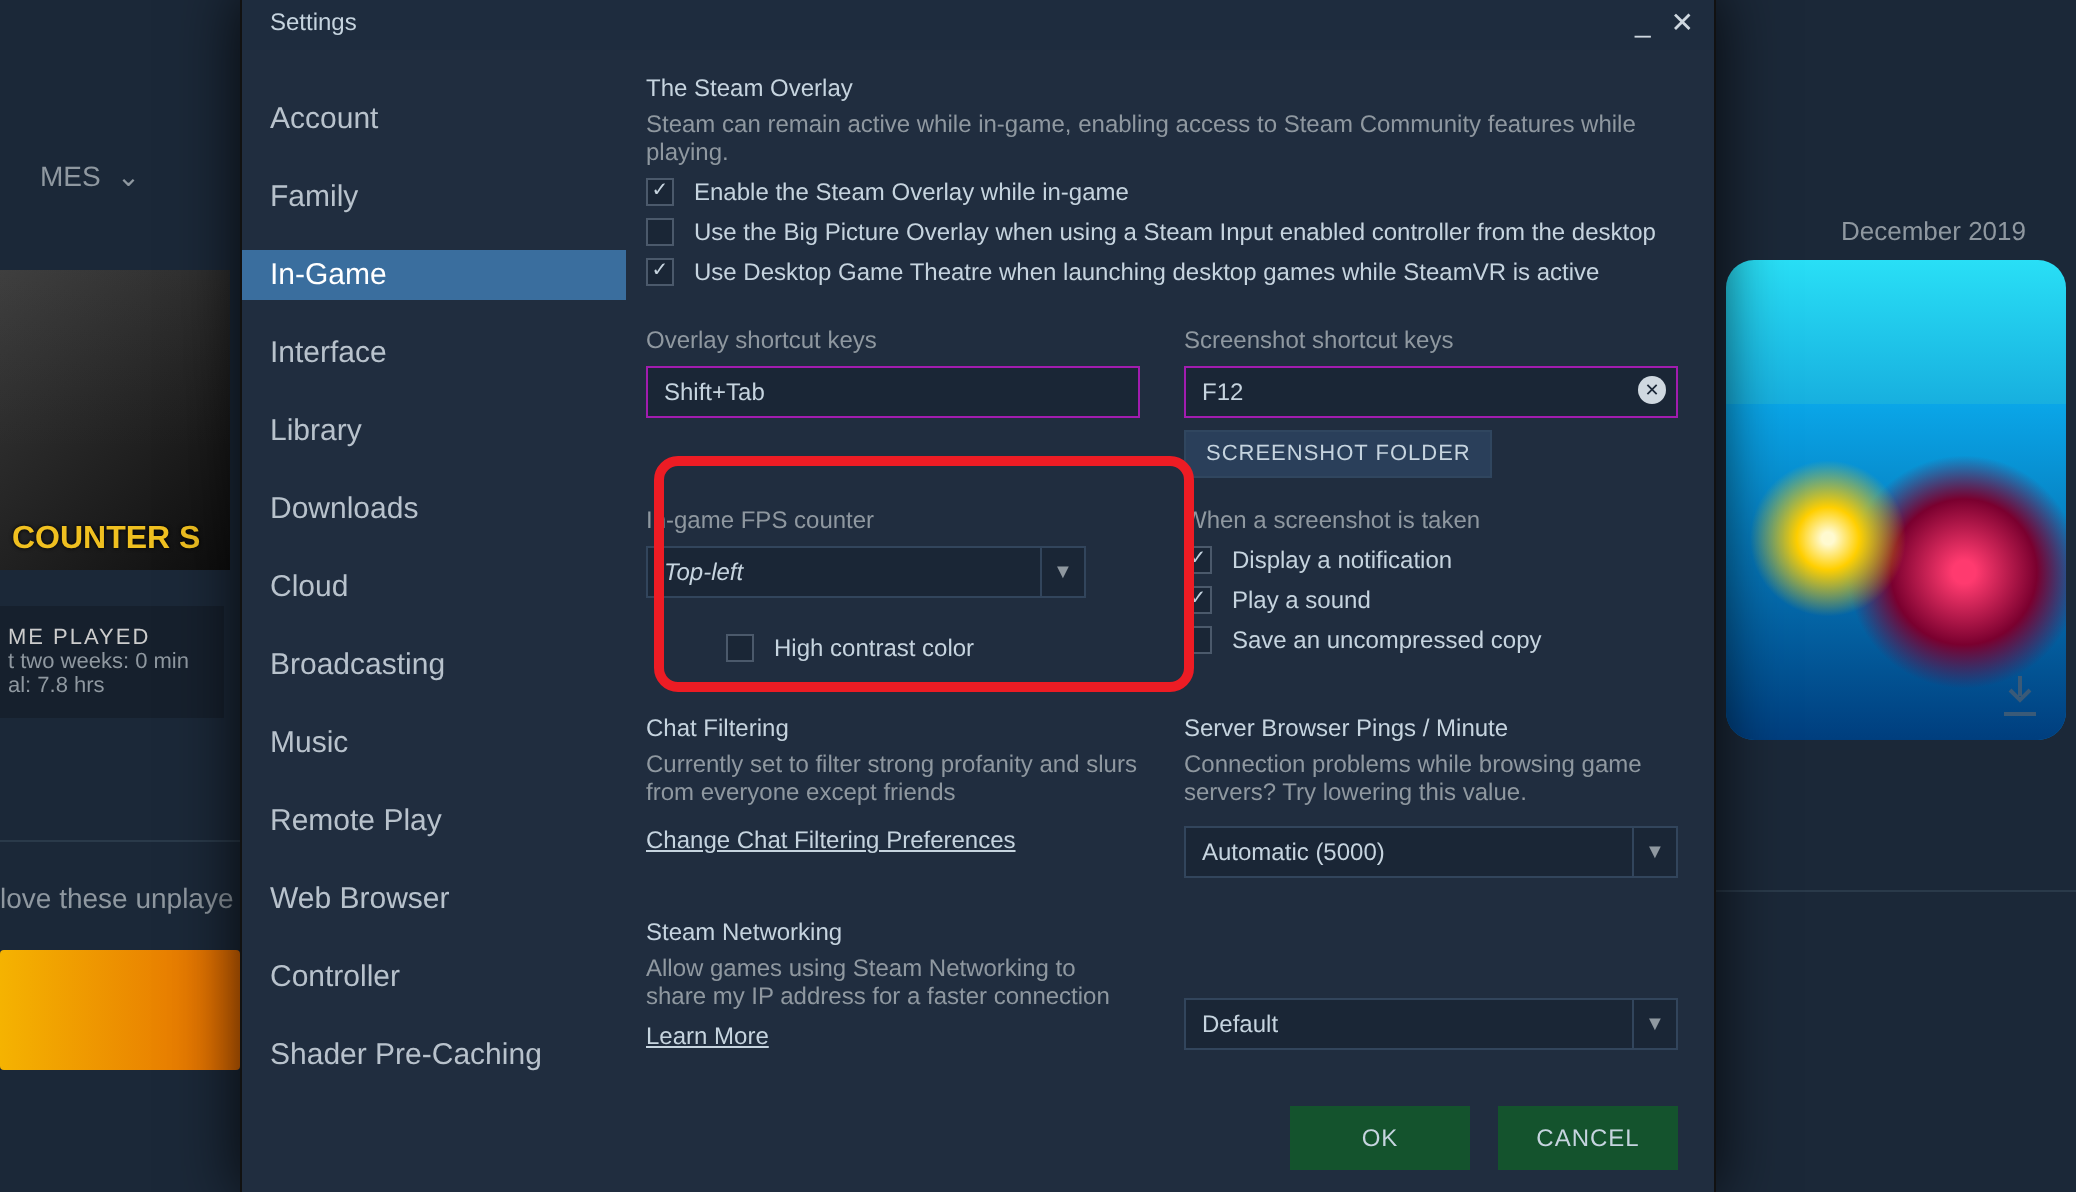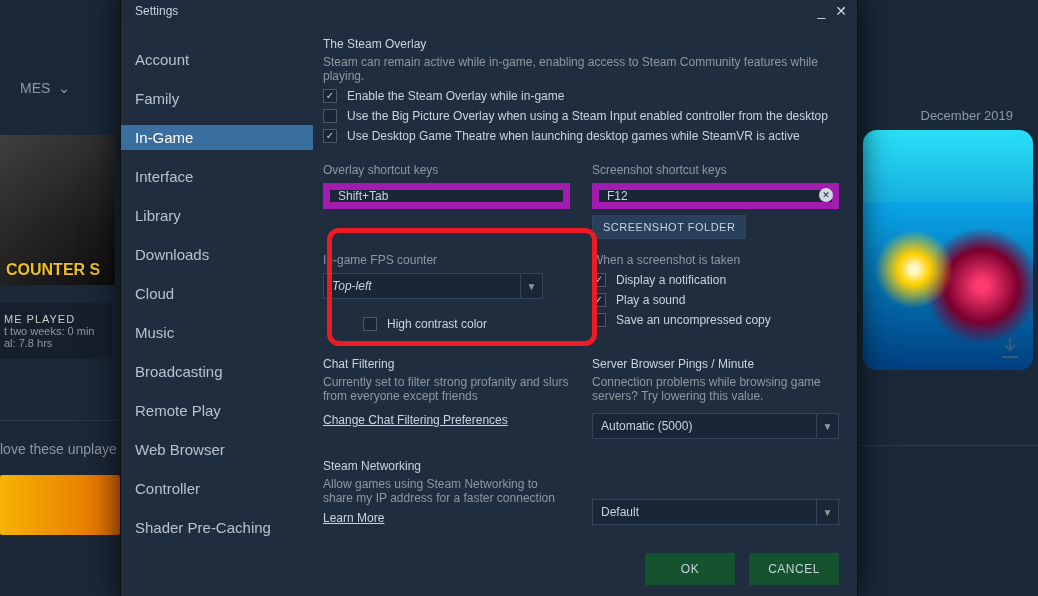--- a/index.html
+++ b/index.html
@@ -201,21 +201,21 @@
     line-height:1;
   }
   .field-label {
     color:#8f98a0;
     font-size:12px;
     margin-top:14px;
     margin-bottom:6px;
   }
   .text-input {
     background:#1a2636;
-    border:7px solid #a21caf;
+    border:1px solid #a21caf;
     color:#c6d4df;
     padding:5px 8px;
     width:100%;
     font-size:12px;
     height:26px;
     position:relative;
   }
   .input-wrap { position:relative; }
   .input-clear {
     position:absolute; right:6px; top:5px;
@@ -317,22 +317,22 @@
   </div>
   <div class="modal-body">
     <div class="sidebar">
       <div class="item">Account</div>
       <div class="item">Family</div>
       <div class="item active">In-Game</div>
       <div class="item">Interface</div>
       <div class="item">Library</div>
       <div class="item">Downloads</div>
       <div class="item">Cloud</div>
+      <div class="item">Broadcasting</div>
       <div class="item">Music</div>
-      <div class="item">Broadcasting</div>
       <div class="item">Remote Play</div>
       <div class="item">Web Browser</div>
       <div class="item">Controller</div>
       <div class="item">Shader Pre-Caching</div>
     </div>
 
     <div class="content">
       <div class="section-title">The Steam Overlay</div>
       <div class="muted">Steam can remain active while in-game, enabling access to Steam Community features while playing.</div>
 

